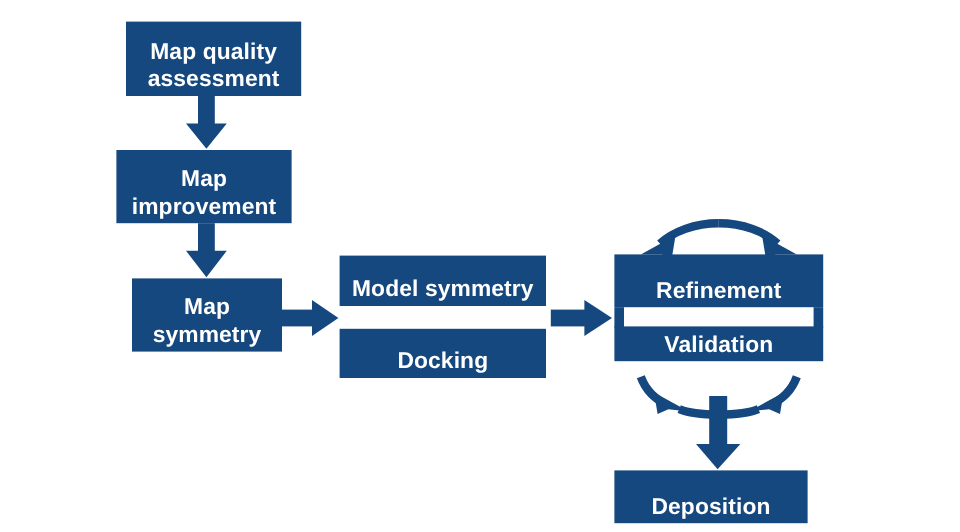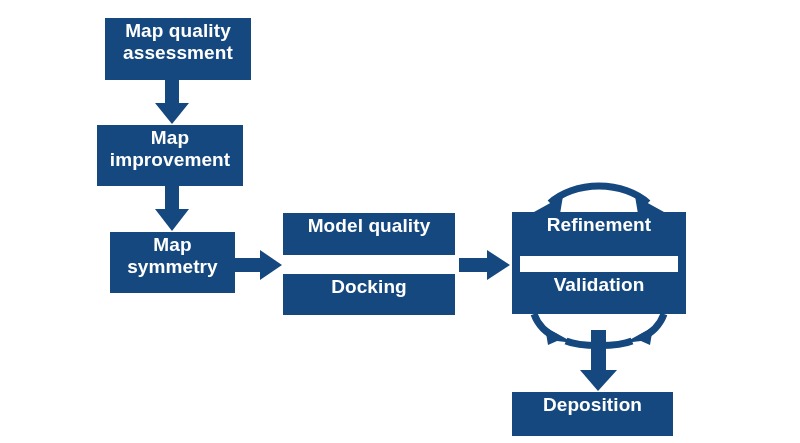--- a/index.html
+++ b/index.html
@@ -16,21 +16,21 @@
     width: 800px;
     height: 443px;
     background: #ffffff;
     overflow: hidden;
   }
   .node {
     position: absolute;
     background: #15487E;
     color: #ffffff;
     display: flex;
-    align-items: flex-start;
+    align-items: flex-end;
     justify-content: center;
     text-align: center;
     font-size: 19px;
     font-weight: 600;
     line-height: 1.18;
     letter-spacing: 0.1px;
     box-sizing: border-box;
     padding: 2px 6px;
     user-select: none;
   }
@@ -39,21 +39,21 @@
     width: 100%;
     white-space: pre-line;
   }
   
   #node-map-quality-assessment { left: 105px; top: 18px;  width: 146px; height: 62px; }
   #node-map-improvement        { left: 97px;  top: 125px; width: 146px; height: 61px; }
   #node-map-symmetry           { left: 110px; top: 232px; width: 125px; height: 61px; }
   #node-model-building         { left: 283px; top: 213px; width: 172px; height: 42px; }
   #node-docking                { left: 283px; top: 274px; width: 172px; height: 41px; }
   #node-refinement             { left: 512px; top: 212px; width: 174px; height: 44px; }
-  #node-validation             { left: 512px; top: 272px; width: 174px; height: 42px; }
+  #node-validation             { left: 512px; top: 272px; width: 174px; height: 29px; }
   #node-deposition             { left: 512px; top: 392px; width: 161px; height: 44px; }
 
   
   #connectors {
     position: absolute;
     left: 0; top: 0;
     width: 800px;
     height: 443px;
     pointer-events: none;
   }
@@ -128,21 +128,21 @@
     <span class="label">Map
 improvement</span>
   </div>
 
   <div class="node" id="node-map-symmetry">
     <span class="label">Map
 symmetry</span>
   </div>
 
   <div class="node" id="node-model-building">
-    <span class="label">Model quality</span>
+    <span class="label">Model symmetry</span>
   </div>
 
   <div class="node" id="node-refinement">
     <span class="label">Refinement</span>
   </div>
 
   <div class="node" id="node-docking">
     <span class="label">Docking</span>
   </div>
 

